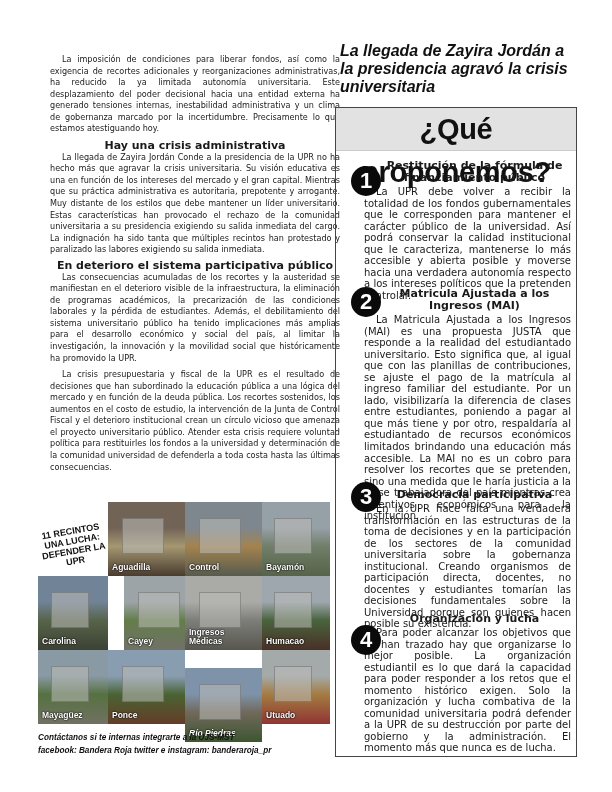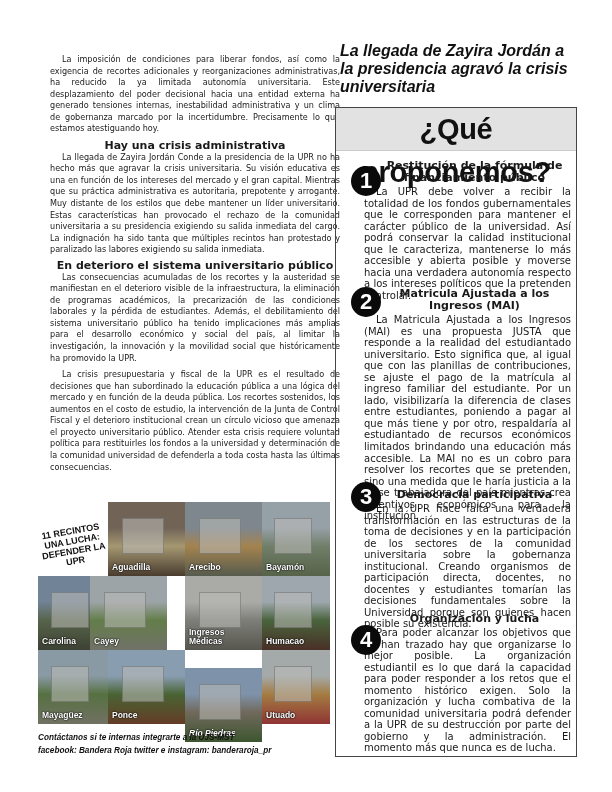--- a/index.html
+++ b/index.html
@@ -47,52 +47,52 @@
   <div class="body-text">
     <p>La imposición de condiciones para liberar fondos, así como la exigencia de recortes adicionales y reorganizaciones administrativas, ha reducido la ya limitada autonomía universitaria. Este desplazamiento del poder decisional hacia una entidad externa ha generado tensiones internas, inestabilidad administrativa y un clima de gobernanza marcado por la incertidumbre.  Precisamente lo que estamos atestiguando hoy.</p>
   </div>
   <div style="margin-top:5px;">
     <div class="heading">Hay una crisis administrativa</div>
     <div class="body-text">
       <p>La llegada de Zayira Jordán Conde a la presidencia de la UPR no ha hecho más que agravar la crisis universitaria. Su visión educativa es una en función de los intereses del mercado y el gran capital. Mientras que su práctica administrativa es autoritaria, prepotente y arrogante. Muy distante de los estilos que debe mantener un líder universitario. Estas características han provocado el rechazo de la comunidad universitaria a su presidencia exigiendo su salida inmediata del cargo. La indignación ha sido tanta que múltiples recintos han protestado y paralizado las labores exigiendo su salida inmediata.</p>
     </div>
   </div>
   <div style="margin-top:4px;">
-    <div class="heading">En deterioro el sistema universitario público</div>
+    <div class="heading">En deterioro el sistema participativa público</div>
     <div class="body-text">
       <p>Las consecuencias acumuladas de los recortes y la austeridad se manifiestan en el deterioro visible de la infraestructura, la eliminación de programas académicos, la precarización de las condiciones laborales y la pérdida de estudiantes. Además, el debilitamiento del sistema universitario público ha tenido implicaciones más amplias para el desarrollo económico y social del país, al limitar la investigación, la innovación y la movilidad social que históricamente ha promovido la UPR.</p>
       <p style="margin-top:5px;">La crisis presupuestaria y fiscal de la UPR es el resultado de decisiones que han subordinado la educación pública a una lógica del mercado y en función de la deuda pública. Los recortes sostenidos, los aumentos en el costo de estudio, la intervención de la Junta de Control Fiscal y el deterioro institucional crean un círculo vicioso que amenaza el proyecto universitario público. Atender esta crisis requiere voluntad política para restituirles los fondos a la universidad y determinación de la comunidad universidad de defenderla a toda costa hasta las últimas consecuencias.</p>
     </div>
   </div>
 </div>
 
 <div id="photo-section">
   <div id="tagline">11 RECINTOS UNA LUCHA: DEFENDER LA UPR</div>
   <div id="tiles">
       <div class="tile" style="left: 70px; top: 0px; width: 77px; background: linear-gradient(rgb(138, 122, 106) 0%, rgb(138, 122, 106) 35%, rgb(201, 185, 138) 60%, rgb(90, 74, 58) 100%); padding-left: 25px;">
         <div style="position: absolute; left: 18%; top: 22%; width: 55%; height: 48%; background: rgba(230, 230, 225, 0.55); border: 1px solid rgba(80, 80, 80, 0.35);"></div>
         <div style="position: absolute; inset: 0px; background: rgba(0, 0, 0, 0.18);"></div>
         <div class="tile-label">Aguadilla</div>
       </div>
       <div class="tile" style="left: 147px; top: 0px; width: 77px; background: linear-gradient(rgb(154, 164, 174) 0%, rgb(154, 164, 174) 35%, rgb(200, 160, 96) 60%, rgb(106, 112, 96) 100%);">
         <div style="position: absolute; left: 18%; top: 22%; width: 55%; height: 48%; background: rgba(230, 230, 225, 0.55); border: 1px solid rgba(80, 80, 80, 0.35);"></div>
         <div style="position: absolute; inset: 0px; background: rgba(0, 0, 0, 0.18);"></div>
-        <div class="tile-label">Arecibo</div>
+        <div class="tile-label">Control</div>
       </div>
       <div class="tile" style="left: 224px; top: 0px; width: 68px; background: linear-gradient(rgb(184, 196, 204) 0%, rgb(184, 196, 204) 35%, rgb(138, 154, 128) 60%, rgb(106, 122, 90) 100%); padding-left: 13px;">
         <div style="position: absolute; left: 18%; top: 22%; width: 55%; height: 48%; background: rgba(230, 230, 225, 0.55); border: 1px solid rgba(80, 80, 80, 0.35);"></div>
         <div style="position: absolute; inset: 0px; background: rgba(0, 0, 0, 0.18);"></div>
         <div class="tile-label">Bayamón</div>
       </div>
       <div class="tile" style="left: 0px; top: 74px; width: 70px; background: linear-gradient(rgb(138, 160, 184) 0%, rgb(138, 160, 184) 35%, rgb(106, 122, 90) 60%, rgb(74, 80, 64) 100%);">
         <div style="position: absolute; left: 18%; top: 22%; width: 55%; height: 48%; background: rgba(230, 230, 225, 0.55); border: 1px solid rgba(80, 80, 80, 0.35);"></div>
         <div style="position: absolute; inset: 0px; background: rgba(0, 0, 0, 0.18);"></div>
         <div class="tile-label">Carolina</div>
       </div>
-      <div class="tile" style="left: 52px; top: 74px; width: 77px; background: linear-gradient(rgb(192, 200, 204) 0%, rgb(192, 200, 204) 35%, rgb(122, 154, 90) 60%, rgb(138, 138, 128) 100%);">
+      <div class="tile" style="left: 86px; top: 74px; width: 77px; background: linear-gradient(rgb(192, 200, 204) 0%, rgb(192, 200, 204) 35%, rgb(122, 154, 90) 60%, rgb(138, 138, 128) 100%);">
         <div style="position: absolute; left: 18%; top: 22%; width: 55%; height: 48%; background: rgba(230, 230, 225, 0.55); border: 1px solid rgba(80, 80, 80, 0.35);"></div>
         <div style="position: absolute; inset: 0px; background: rgba(0, 0, 0, 0.18);"></div>
         <div class="tile-label">Cayey</div>
       </div>
       <div class="tile" style="left: 147px; top: 74px; width: 77px; background: linear-gradient(rgb(208, 208, 204) 0%, rgb(208, 208, 204) 35%, rgb(154, 154, 148) 60%, rgb(106, 106, 96) 100%);">
         <div style="position: absolute; left: 18%; top: 22%; width: 55%; height: 48%; background: rgba(230, 230, 225, 0.55); border: 1px solid rgba(80, 80, 80, 0.35);"></div>
         <div style="position: absolute; inset: 0px; background: rgba(0, 0, 0, 0.18);"></div>
         <div class="tile-label" style="width: 50px;">Ingresos Médicas</div>
       </div>
       <div class="tile" style="left: 224px; top: 74px; width: 68px; background: linear-gradient(rgb(192, 204, 212) 0%, rgb(192, 204, 212) 35%, rgb(90, 122, 74) 60%, rgb(90, 58, 48) 100%);">

